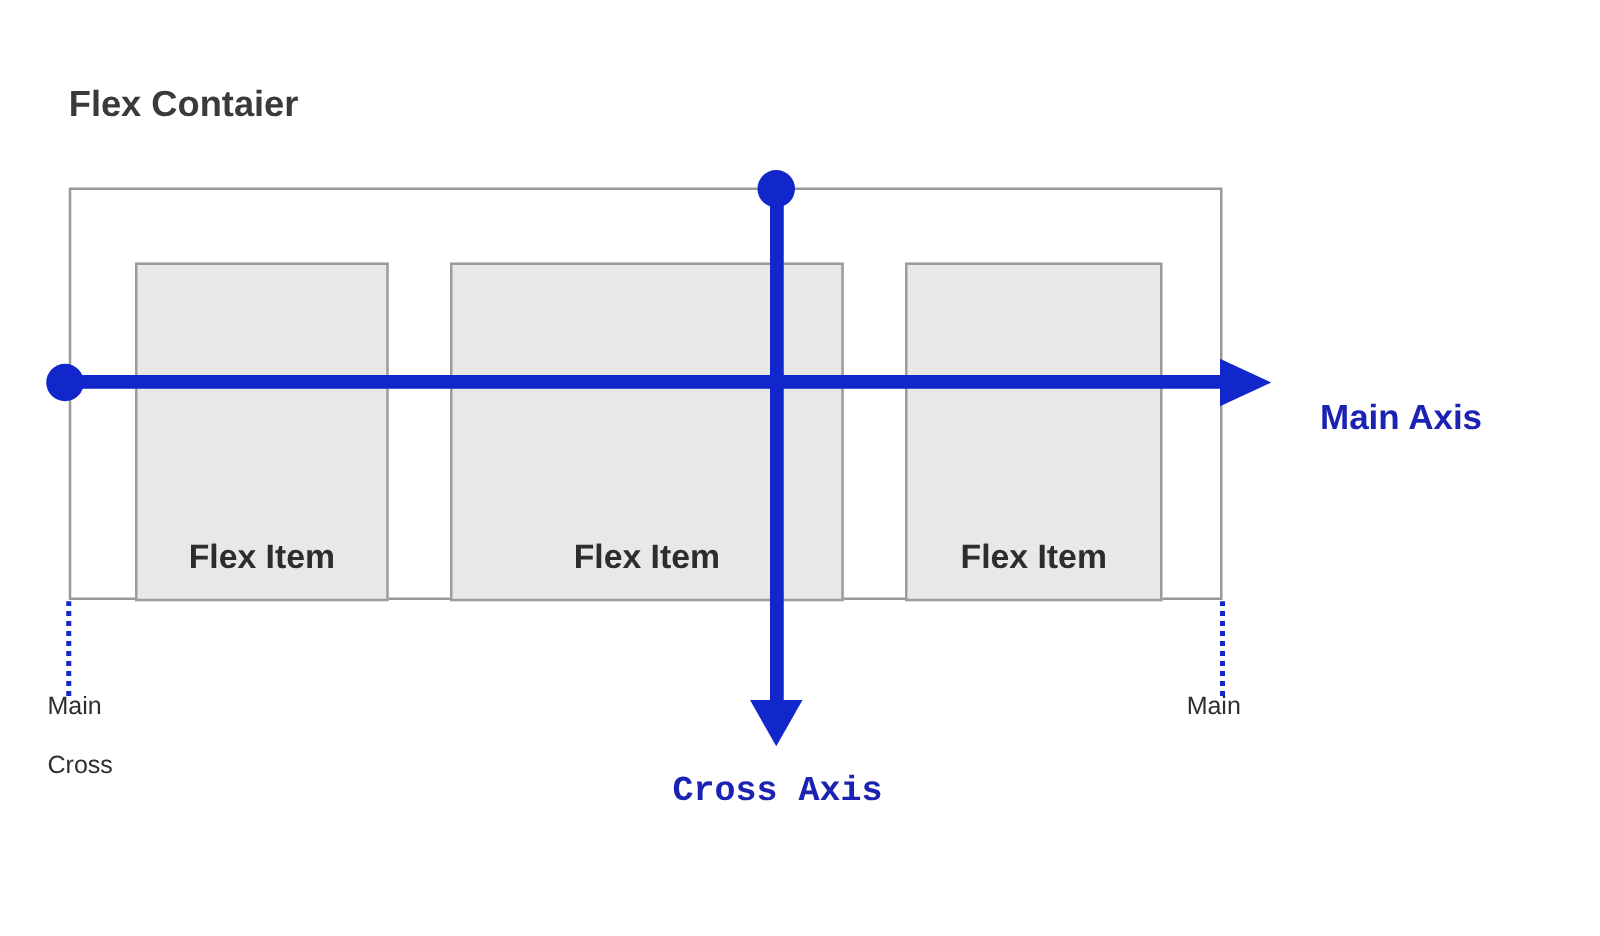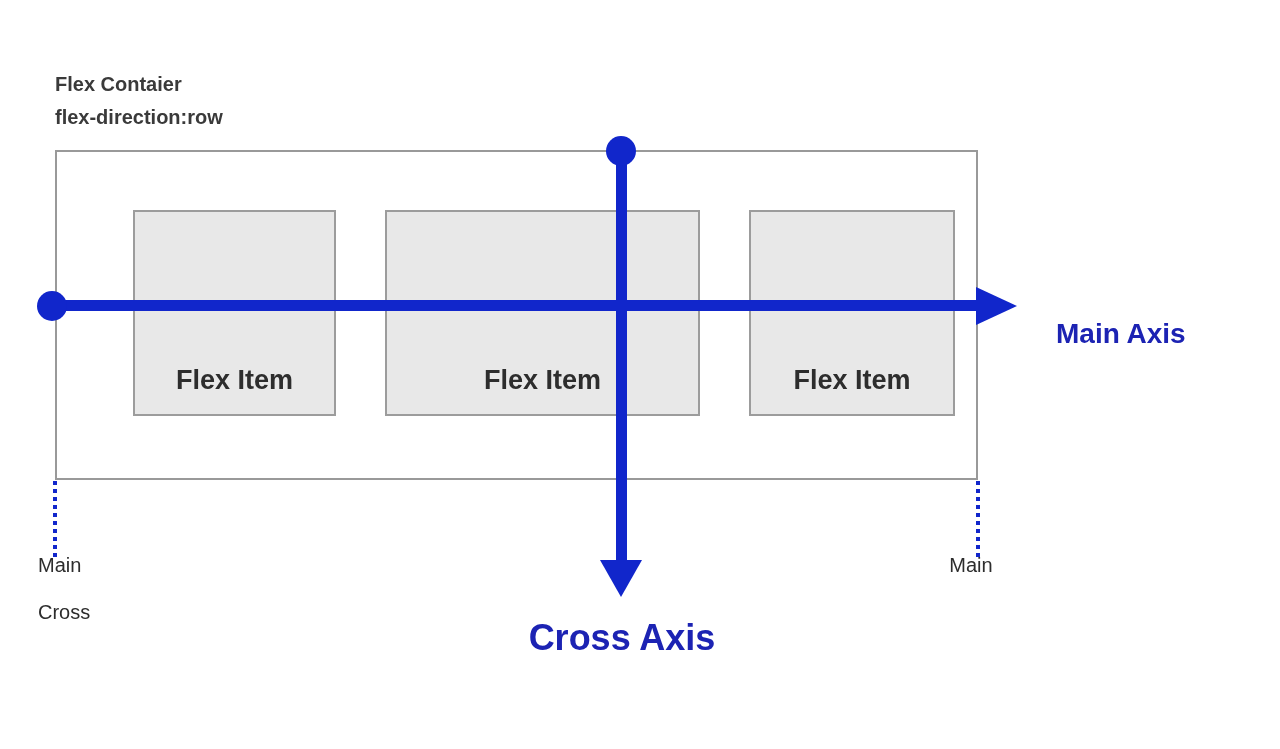--- a/index.html
+++ b/index.html
@@ -6,39 +6,38 @@
   body{
     width:1280px;height:749px;position:relative;overflow:hidden;
     background:#ffffff;
     font-family:"Liberation Sans","DejaVu Sans",sans-serif;
   }
   .abs{position:absolute;}
 
   
   .diagram-title{
     left:55px;top:68px;
-    font-size:20px;font-weight:700;line-height:33px;
+    font-size:29px;font-weight:700;line-height:33px;
     color:var(--title-color,#3a3a3a);
     letter-spacing:0px;
   }
 
   
   .flex-container{
     left:55px;top:150px;width:923px;height:330px;
     border:2px solid var(--container-border,#999999);
     box-sizing:border-box;background:transparent;
   }
 
   
   .flex-item{
-    top:210px;height:206px;
+    top:210px;height:271px;
     background:var(--item-fill,#e8e8e8);
     border:2px solid var(--item-border,#9c9c9c);
     box-sizing:border-box;
-    margin-left:25px;
   }
   .flex-item-1{left:108px;width:203px;}
   .flex-item-2{left:360px;width:315px;}
   .flex-item-3{left:724px;width:206px;}
   .flex-item-label{
     position:absolute;left:0;right:0;bottom:20px;
     text-align:center;font-size:27px;font-weight:700;
     color:var(--text-dark,#2d2d2d);line-height:1;
   }
 
@@ -74,22 +73,23 @@
     background:var(--axis-blue,#1126cb);
   }
   .cross-axis-arrowhead{
     left:600px;top:560px;width:0;height:0;
     border-left:21px solid transparent;
     border-right:21px solid transparent;
     border-top:37px solid var(--axis-blue,#1126cb);
   }
   .cross-axis-label{
     left:512px;top:620px;width:220px;text-align:center;
-    font-size:36px;font-weight:700;line-height:1;
+    font-size:28px;font-weight:700;line-height:1;
     color:var(--label-blue,#1c23b3);
+    font-family:Liberation Mono, monospace;
   }
 
   
   .guide-line{
     top:481px;width:4px;height:77px;
     background-image:repeating-linear-gradient(
       to bottom,
       var(--axis-blue,#1126cb) 0px,
       var(--axis-blue,#1126cb) 4px,
       transparent 4px,
@@ -105,21 +105,20 @@
     color:var(--text-dark,#2d2d2d);
   }
   .edge-label-start{left:38px;text-align:left;}
   .edge-label-end{left:920px;width:102px;text-align:center;}
 </style>
 </head>
 <body>
 
 <div class="abs diagram-title">
   <div>Flex Contaier</div>
-  <div>flex-direction:row</div>
 </div>
 
 <div class="abs flex-container"></div>
 
 <div class="abs flex-item flex-item-1">
   <div class="flex-item-label">Flex Item</div>
 </div>
 <div class="abs flex-item flex-item-2">
   <div class="flex-item-label">Flex Item</div>
 </div>

